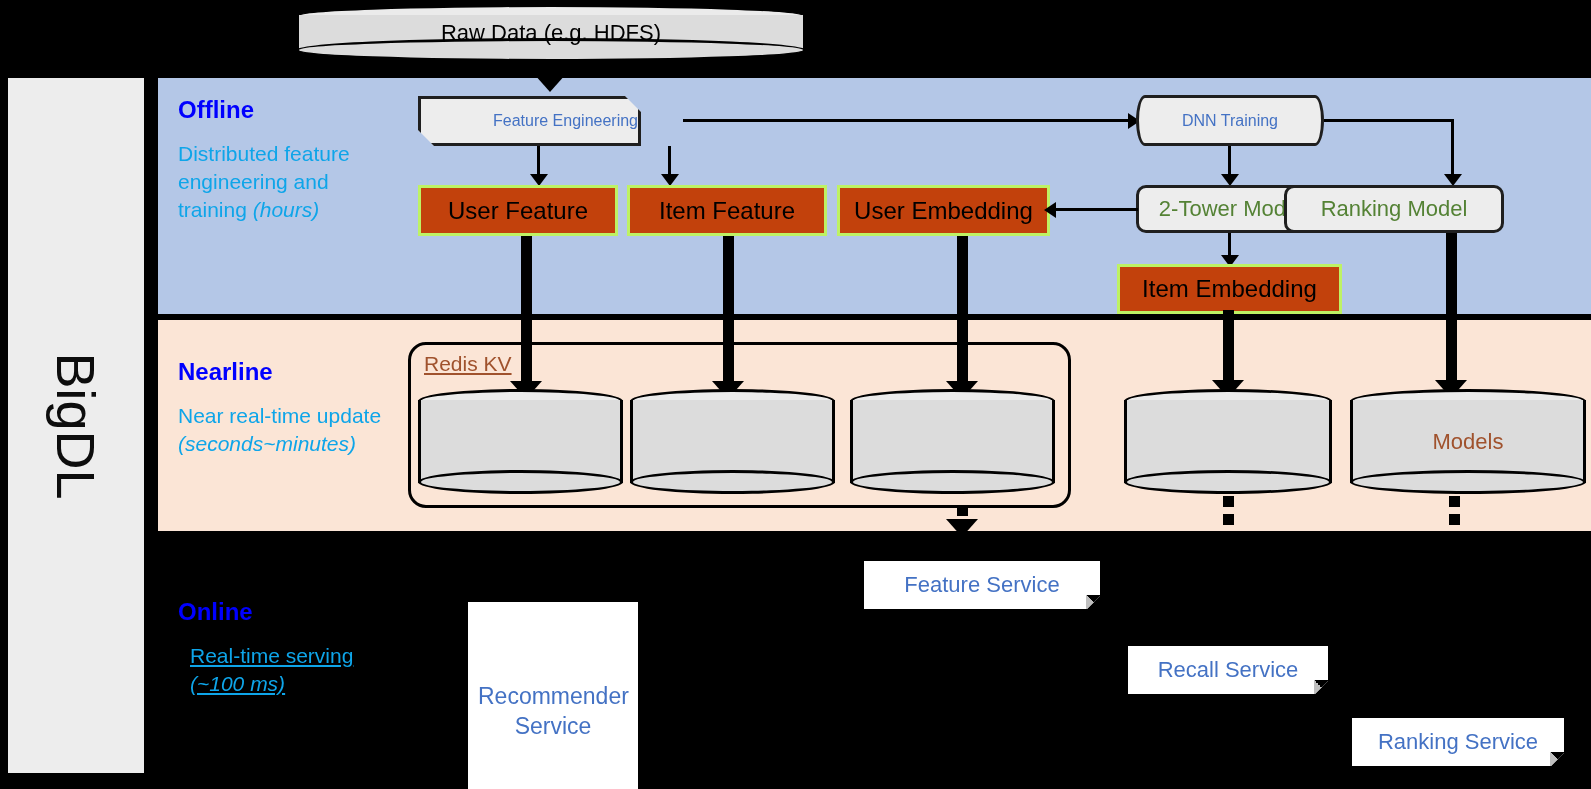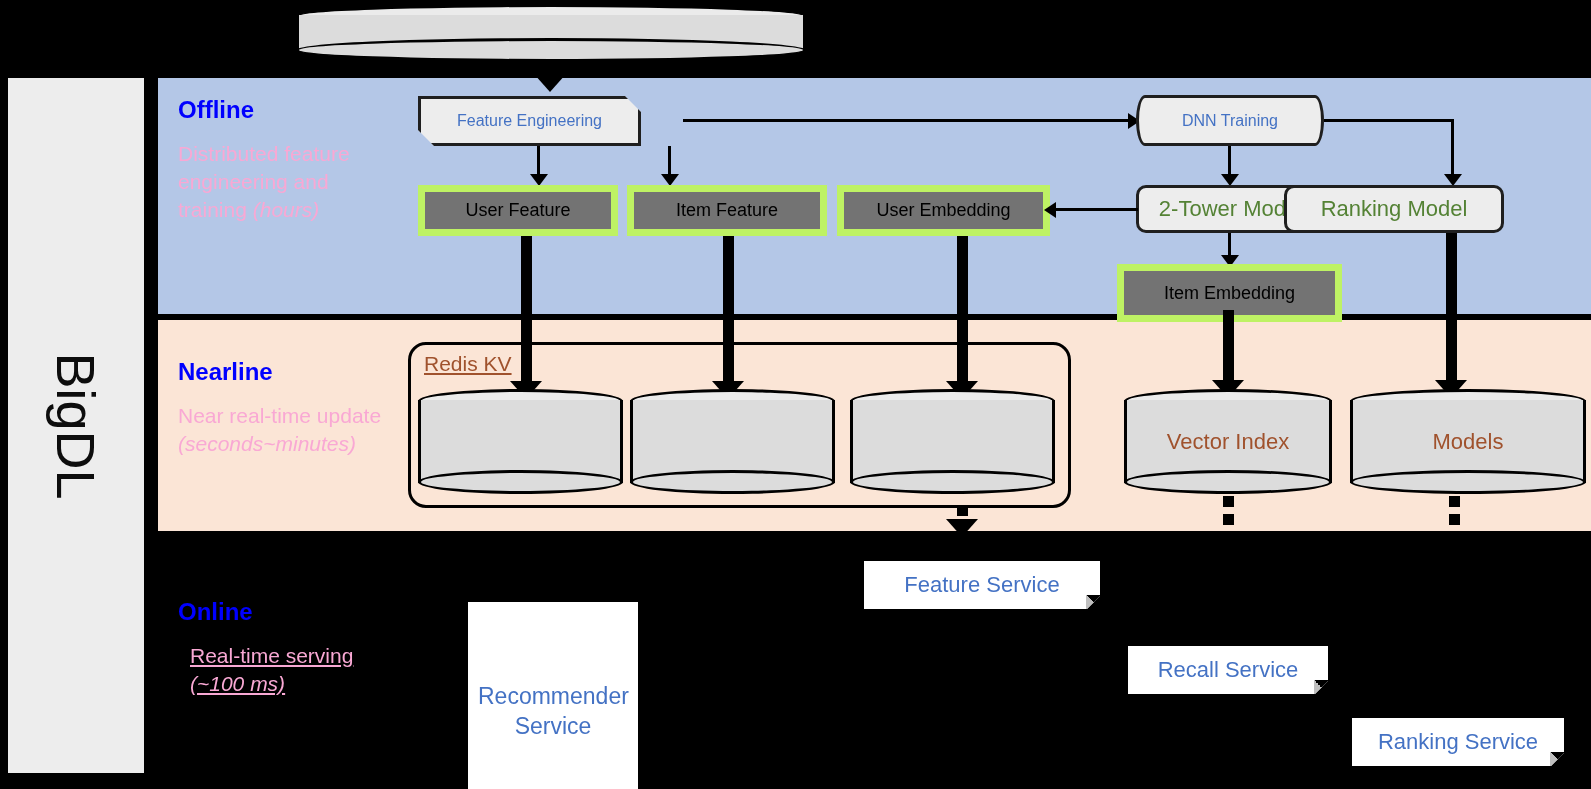--- a/index.html
+++ b/index.html
@@ -14,27 +14,27 @@
   #band-online{left:158px;top:537px;width:1433px;height:252px;background:#000;}
 
   
   #bigdl-sidebar{left:8px;top:78px;width:136px;height:695px;background:#ededed;
      display:flex;align-items:center;justify-content:center;}
   #bigdl-label{transform:rotate(90deg);white-space:nowrap;font-size:54px;color:#0d0d0d;
      font-family:"Liberation Sans","DejaVu Sans",sans-serif;letter-spacing:0px;}
 
   
   .band-title{font-size:24px;font-weight:700;color:#0000ff;}
-  .band-desc{font-size:21px;color:#f9a8d4;line-height:1.33;}
+  .band-desc{font-size:21px;color:#0ea5e9;line-height:1.33;}
   .band-desc i{font-style:italic;}
 
   
   .node{display:flex;align-items:center;justify-content:center;text-align:center;}
 
-  .gray-box{background:#737373;border:7px solid #bef264;font-size:18px;color:#000;}
+  .gray-box{background:#c2410c;border:3px solid #bef264;font-size:24px;color:#000;}
   .txt-blue{color:#4472c4;}
   .txt-green{color:#548235;}
   .txt-brown{color:#a0522d;}
 
   
   .doc-notch{
     background:#ededed;border:3px solid #1f1f1f;
     clip-path:polygon(0 0, calc(100% - 16px) 0, 100% 16px, 100% 100%, 16px 100%, 0 calc(100% - 16px));
   }
 
@@ -104,26 +104,27 @@
   <div class="band-title">Online</div>
 </div>
 <div class="abs band-desc" style="left:190px;top:642px;width:180px;text-decoration:underline;">
   <span>Real-time serving </span><i>(~100 ms)</i>
 </div>
 
 <div class="cyl" style="left:296px;top:4px;width:510px;height:58px;">
   <div class="top"></div>
     <div class="body"></div>
     <div class="bot"></div>
+  <div class="lbl" style="color:#000;">Raw Data (e.g. HDFS)</div>
 </div>
 
 <div class="vline" style="left:546px;top:60px;width:7px;height:18px;"></div>
 <div class="arrow-dn-fat" style="left:534px;top:74px;"></div>
 
-<div class="abs node doc-notch" style="left:418px;top:96px;width:223px;height:50px;">
+<div class="abs node doc-notch" style="left:418px;top:96px;width:223px;height:50px;justify-content:flex-end;">
   <span class="txt-blue">Feature Engineering</span>
 </div>
 
 <div class="hline" style="left:683px;top:119px;width:451px;height:3px;"></div>
 <div class="arrow-rt" style="left:1128px;top:113px;"></div>
 
 <div class="abs node" style="left:1136px;top:95px;width:188px;height:51px;background:#ededed;border:3px solid #1f1f1f;border-radius:14px/40px;">
   <span class="txt-blue">DNN Training</span>
 </div>
 
@@ -155,21 +156,21 @@
 <div class="abs node round-box" style="left:1284px;top:185px;width:220px;height:48px;">
   <span class="txt-green" style="font-size:22px;">Ranking Model</span>
 </div>
 
 <div class="hline" style="left:1052px;top:208px;width:86px;height:3px;"></div>
 <div class="arrow-lt" style="left:1044px;top:202px;"></div>
 
 <div class="vline" style="left:1228px;top:233px;width:3px;height:26px;"></div>
 <div class="arrow-dn" style="left:1221px;top:255px;"></div>
 
-<div class="abs node gray-box" style="left:1117px;top:264px;width:225px;height:58px;">
+<div class="abs node gray-box" style="left:1117px;top:264px;width:225px;height:50px;">
   <span>Item Embedding</span>
 </div>
 
 <div class="vline" style="left:521px;top:236px;width:11px;height:155px;"></div>
 <div class="arrow-dn-fat" style="left:510px;top:381px;"></div>
 
 <div class="vline" style="left:723px;top:236px;width:11px;height:155px;"></div>
 <div class="arrow-dn-fat" style="left:712px;top:381px;"></div>
 
 <div class="vline" style="left:957px;top:236px;width:11px;height:155px;"></div>
@@ -200,21 +201,20 @@
   <div class="top"></div>
     <div class="body"></div>
     <div class="bot"></div>
   <div class="lbl"></div>
 </div>
 
 <div class="cyl" style="left:1124px;top:389px;width:208px;height:105px;">
   <div class="top"></div>
     <div class="body"></div>
     <div class="bot"></div>
-  <div class="lbl txt-brown">Vector Index</div>
 </div>
 <div class="cyl" style="left:1350px;top:389px;width:236px;height:105px;">
   <div class="top"></div>
     <div class="body"></div>
     <div class="bot"></div>
   <div class="lbl txt-brown">Models</div>
 </div>
 
 <div class="dot" style="left:957px;top:505px;"></div>
 <div class="arrow-dn-fat" style="left:946px;top:519px;"></div>

